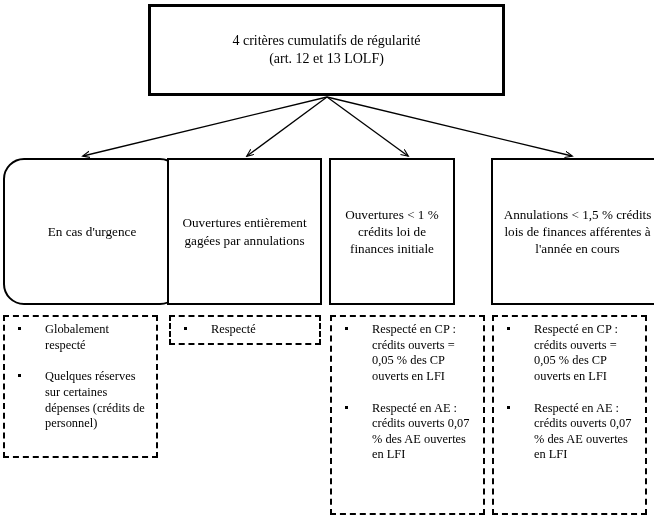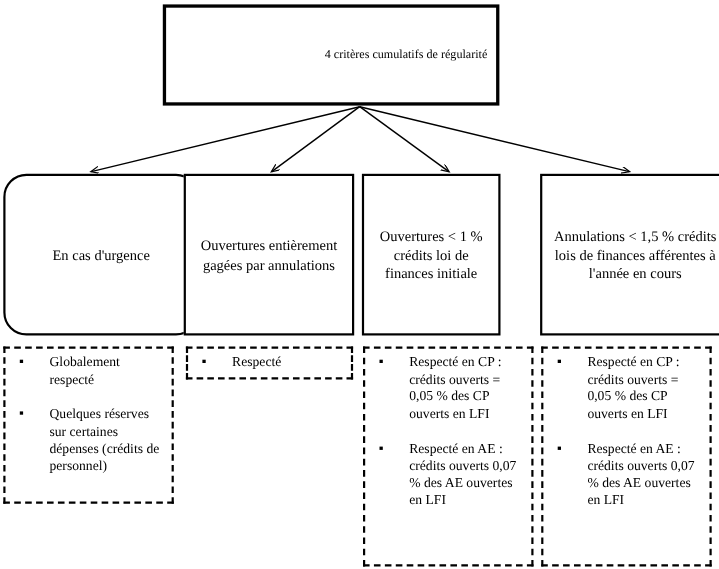--- a/index.html
+++ b/index.html
@@ -29,24 +29,23 @@
     background: #fff;
     display: flex;
     align-items: center;
     justify-content: center;
     text-align: center;
     line-height: 1.30;
   }
   #top-box {
     left: 148px;
     top: 4px;
-    width: 306px;
+    width: 357px;
     height: 92px;
-    font-size: 11px;
-    justify-content: flex-end;
+    font-size: 14px;
   }
   #top-box .inner {
     padding: 0 8px;
   }
   .criterion-box {
     top: 158px;
     height: 147px;
     font-size: 13.2px;
     border-width: 2px;
   }
@@ -104,20 +103,21 @@
   }
 </style>
 </head>
 <body>
 
 <div id="diagram">
 
   <div class="box" id="top-box">
     <div class="inner">
       <div>4 critères cumulatifs de régularité</div>
+      <div>(art. 12 et 13 LOLF)</div>
     </div>
   </div>
 
   <svg id="arrows" viewBox="0 0 654 517" xmlns="http://www.w3.org/2000/svg">
     <defs>
       <marker id="ah" markerWidth="9" markerHeight="9" refX="7" refY="3.2" orient="auto" markerUnits="userSpaceOnUse">
         <path d="M0,0 L7.5,3.2 L0,6.4" fill="none" stroke="#000" stroke-width="1.1"></path>
       </marker>
     </defs>
     <line x1="327" y1="97" x2="83" y2="156" stroke="#000" stroke-width="1.3" marker-end="url(#ah)"></line>

